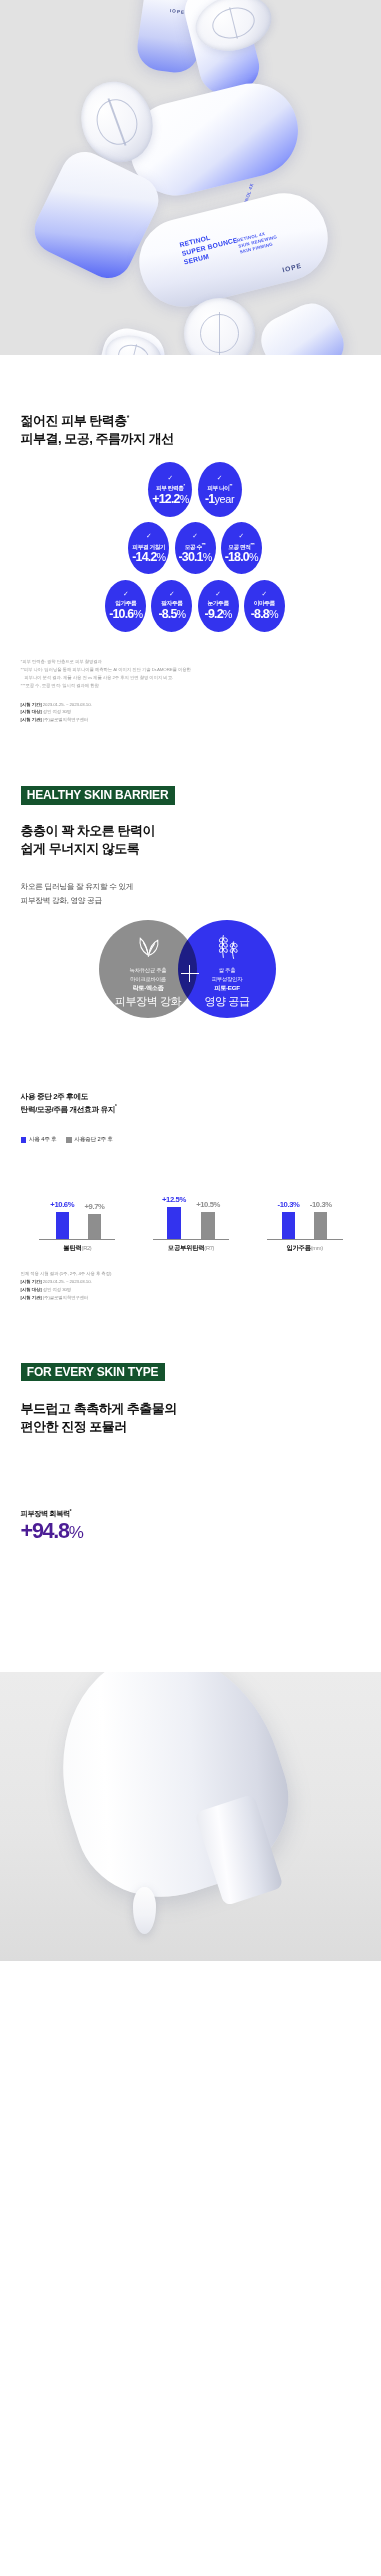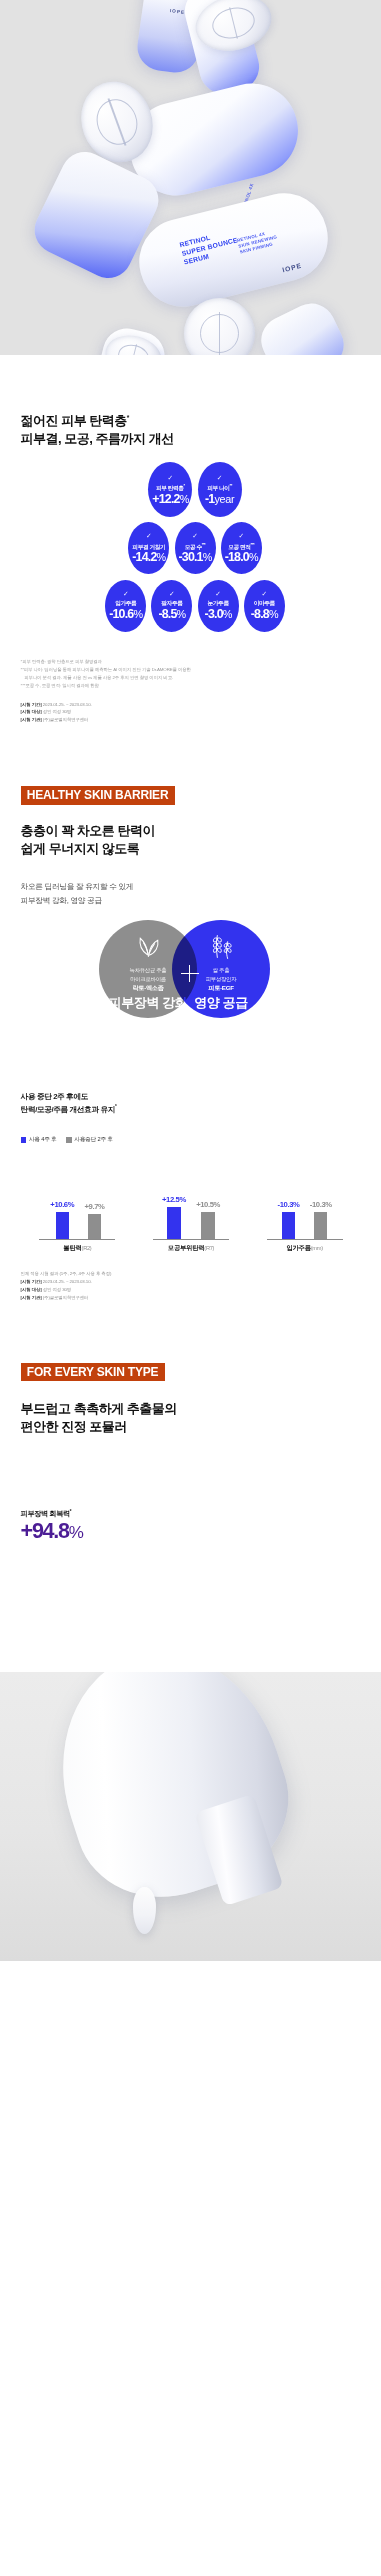--- a/index.html
+++ b/index.html
@@ -50,21 +50,21 @@
 
   
   .pad { padding: 0 20.6px; }
   .h-kr {
     font-size: 13px; font-weight: 800; line-height: 1.42;
     letter-spacing: -0.5px; color:#111;
   }
   .sup { font-size:6.7px; vertical-align:super; font-weight:700; }
 
   .tag {
-    display:inline-block; background:#c2410c; color:#fff;
+    display:inline-block; background:#14532d; color:#fff;
     font-size: 12px; font-weight: 800; letter-spacing: -0.2px;
     padding: 3.1px 6.2px 3.6px 6.2px; line-height:1;text-align:right;
   }
   .sub-kr {
     font-size: 7.7px; line-height: 1.85; color:#4a4a4a;
     letter-spacing:-0.3px; font-weight:400;
   }
 
   
   .fn { font-size: 4.4px; line-height: 1.75; color:#9a9a9a; letter-spacing:-0.1px; }
@@ -96,25 +96,25 @@
   .ov-val .yr { font-weight:300; font-size:10.8px; letter-spacing:-0.3px; }
 
   
   .venn { position:relative; height:134px; margin-top:11.3px; }
   .vcirc {
     position:absolute; top:0; width:98px; height:98px; border-radius:50%;
     display:flex; flex-direction:column; align-items:center;
     padding-top:13.4px; color:#fff; text-align:center;
   }
   .vleft  { left:99px; background:#8e8e8e; }
-  .vright { left:172px; background:#3333ee; mix-blend-mode:multiply; }
+  .vright { left:178px; background:#3333ee; mix-blend-mode:multiply; }
   .v-ico { width:33px; height:27px; margin-bottom:6.2px; }
   .v-small { font-size:5.4px; line-height:1.5; letter-spacing:-0.3px; opacity:.93; }
   .v-strong { font-size:6.2px; font-weight:800; letter-spacing:-0.3px; margin-top:1px;}
-  .v-big { font-size:13px; font-weight:700; letter-spacing:-0.4px; margin-top:1.5px;}
+  .v-big { font-size:11px; font-weight:400; letter-spacing:-0.4px; margin-top:1.5px;}
   .v-plus {
     position:absolute; left:181px; top:45px; width:17.5px; height:17.5px;
     z-index:6; pointer-events:none;
   }
   .v-plus::before,.v-plus::after{
     content:""; position:absolute; background:#fff;
   }
   .v-plus::before{ left:8.2px; top:0; width:1px; height:17.5px; }
   .v-plus::after { top:8.2px; left:0; height:1px; width:17.5px; }
 
@@ -273,21 +273,21 @@
         <div class="ov-val"><span>-10.6</span><span class="pct">%</span></div>
       </div>
       <div class="oval sm">
         <div class="ov-check">✓</div>
         <div class="ov-label">팔자주름</div>
         <div class="ov-val"><span>-8.5</span><span class="pct">%</span></div>
       </div>
       <div class="oval sm">
         <div class="ov-check">✓</div>
         <div class="ov-label">눈가주름</div>
-        <div class="ov-val"><span>-3.0</span><span class="pct">%</span></div>
+        <div class="ov-val"><span>-9.2</span><span class="pct">%</span></div>
       </div>
       <div class="oval sm">
         <div class="ov-check">✓</div>
         <div class="ov-label">이마주름</div>
         <div class="ov-val"><span>-8.8</span><span class="pct">%</span></div>
       </div>
     </div>
   </div>
 
   <div class="sp" style="height:21.6px"></div>

